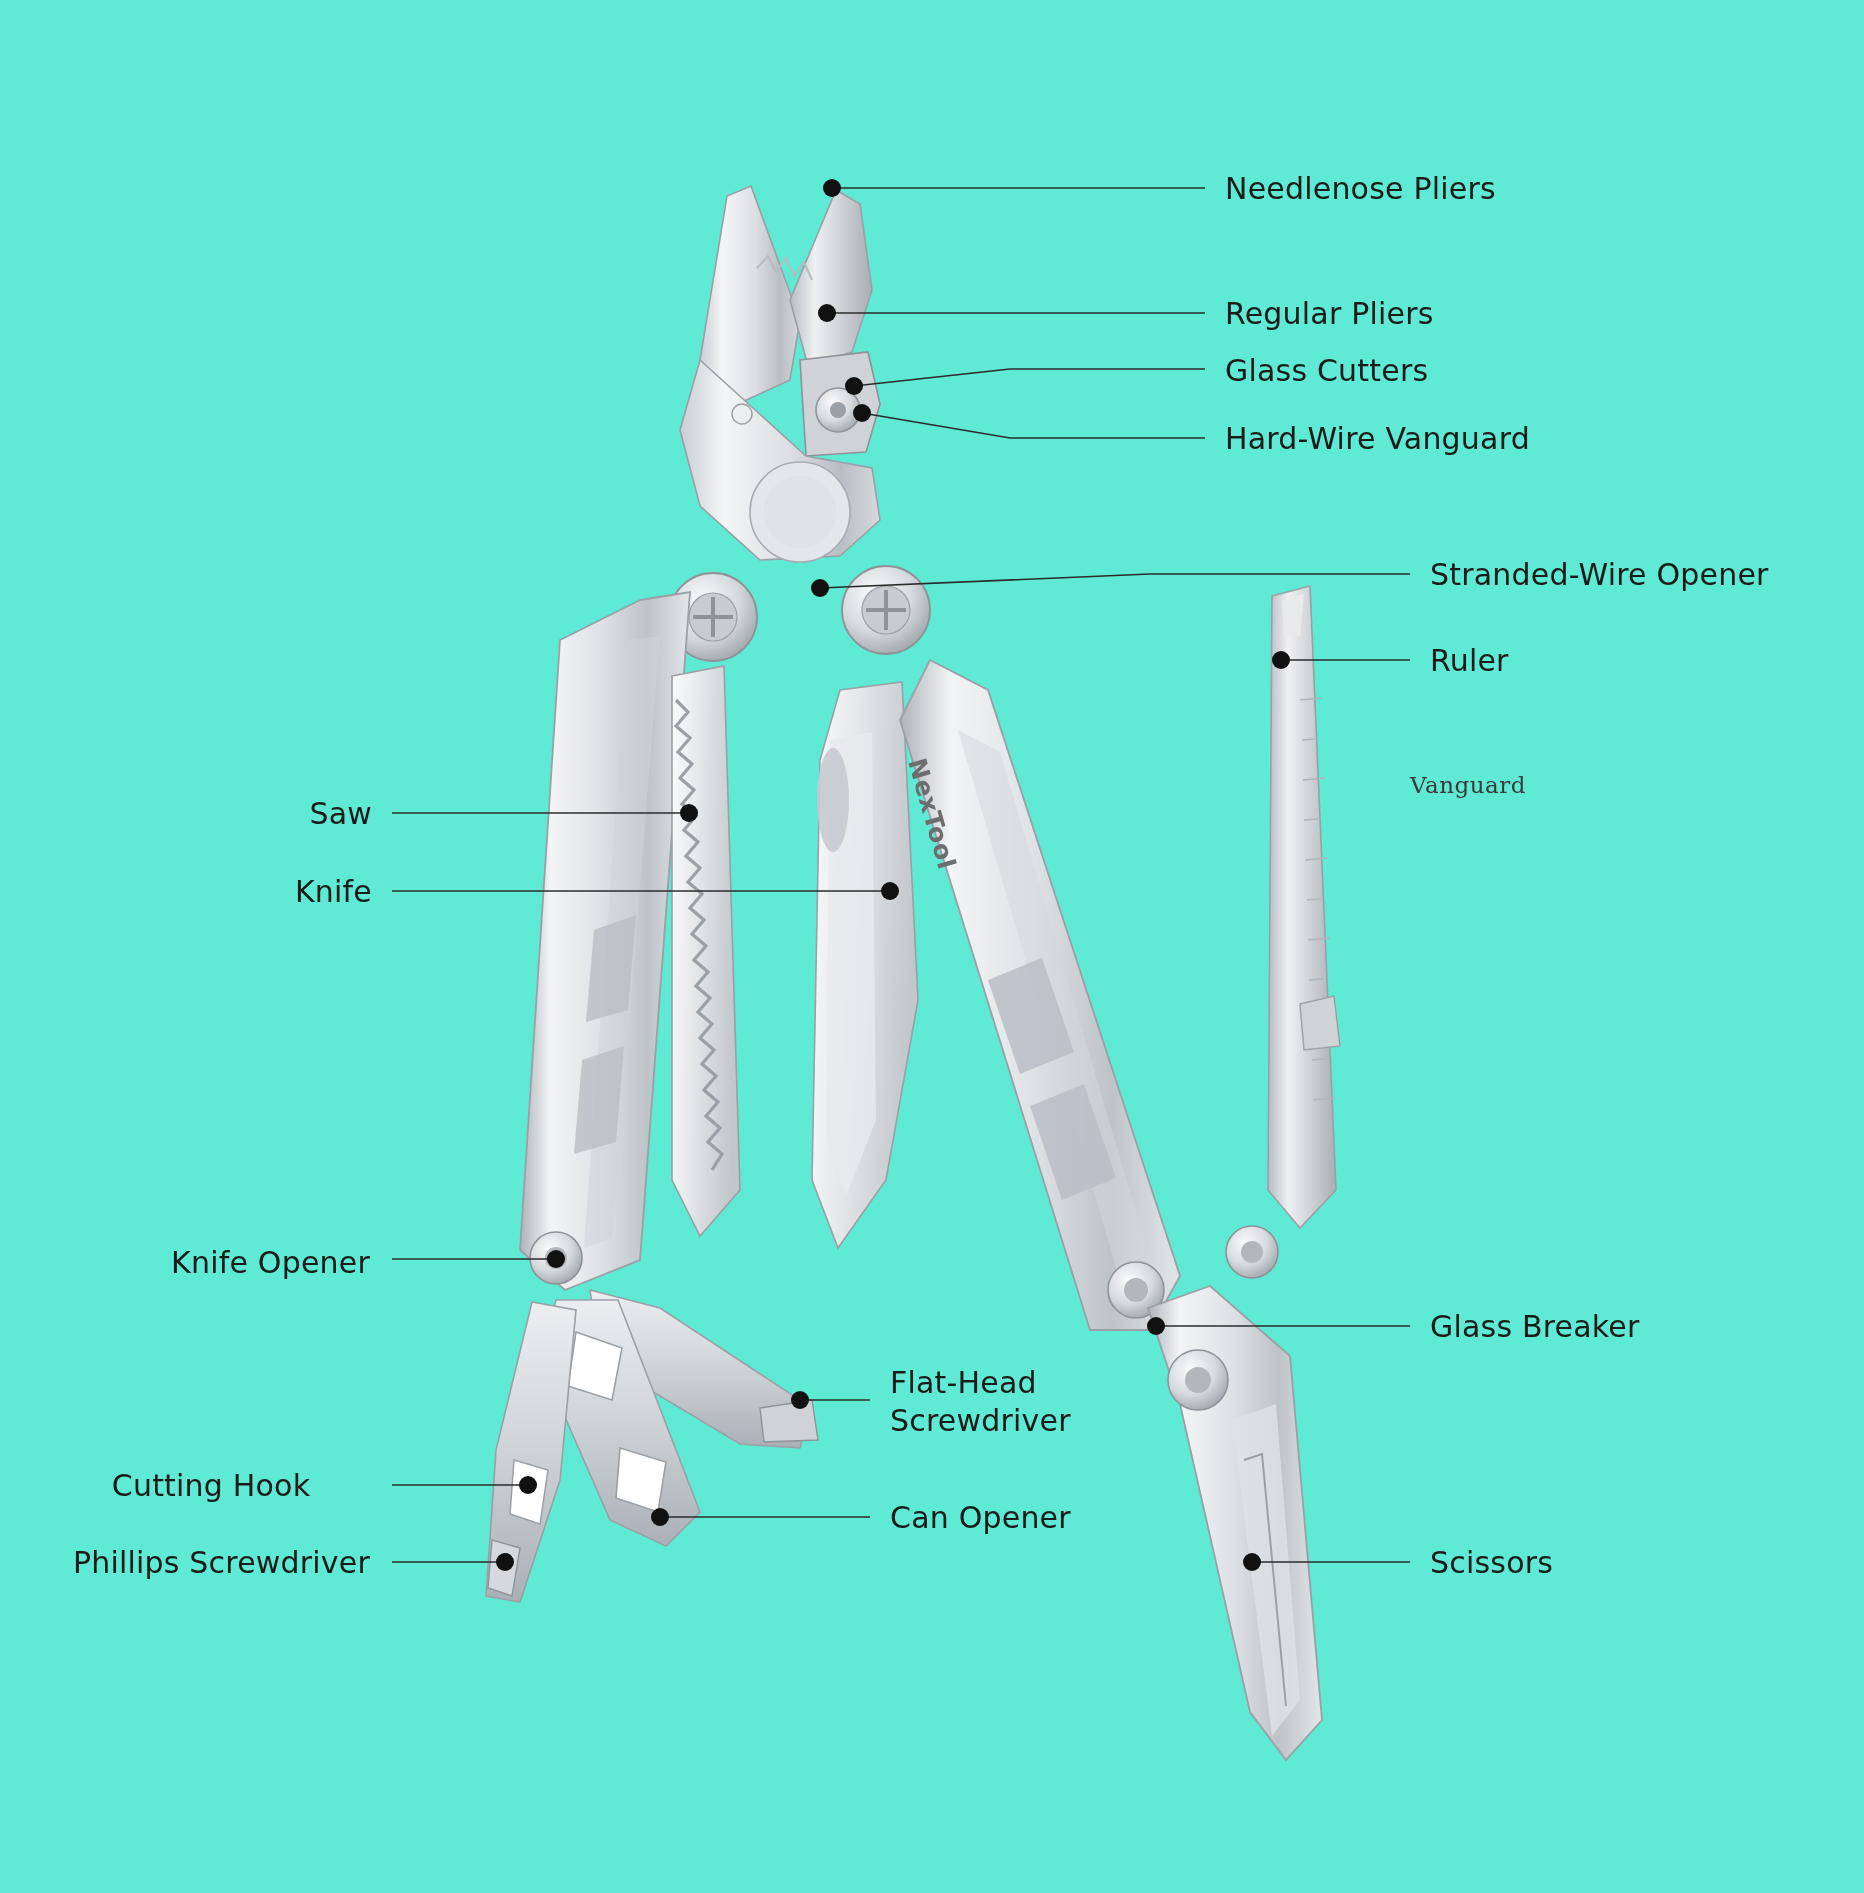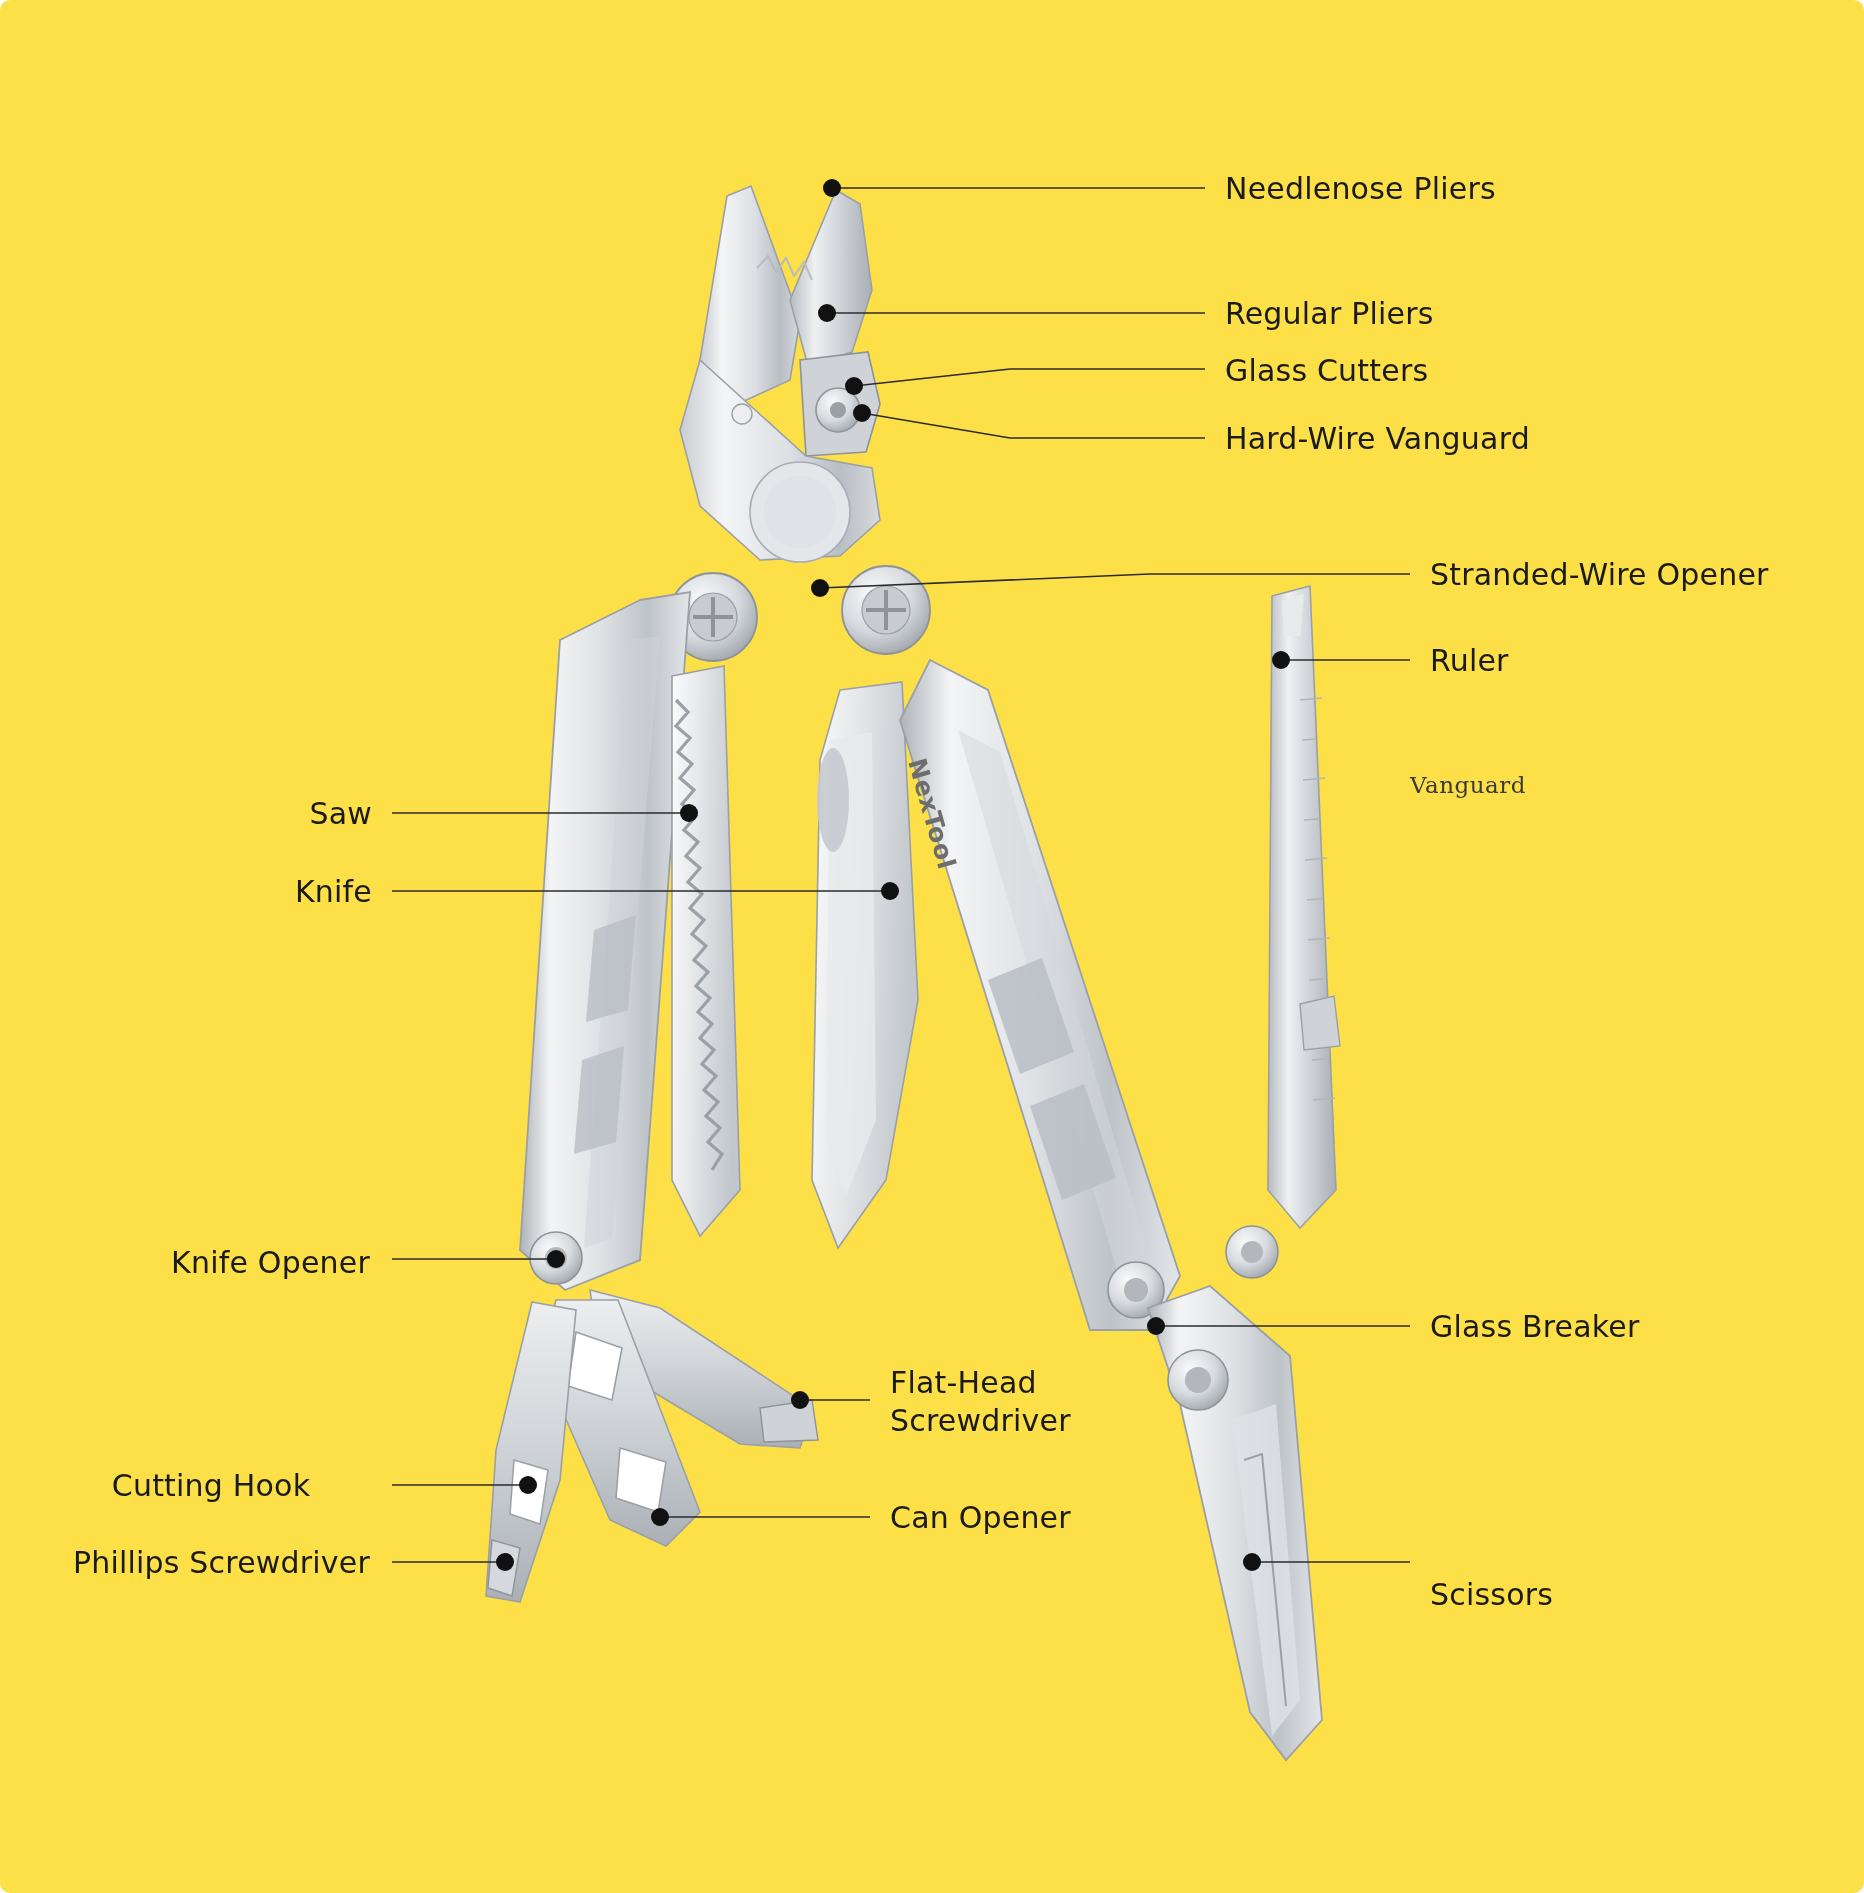--- a/index.html
+++ b/index.html
@@ -7,23 +7,22 @@
     padding: 0;
     background: #ffffff;
   }
   body {
     font-family: "DejaVu Sans", sans-serif;
   }
   #stage {
     position: relative;
     width: 1864px;
     height: 1893px;
-    background: #fde047;
+    background: #5eead4;
     overflow: hidden;
-    border-radius: 10px;
   }
   #diagram-svg {
     position: absolute;
     left: 0;
     top: 0;
     width: 1864px;
     height: 1893px;
   }
   .callout-label {
     position: absolute;
@@ -258,19 +257,19 @@
   <div class="callout-label right" style="left:1430px; top:1308px;">Glass Breaker</div>
   <div class="callout-label right" style="left:890px; top:1364px;">Flat-Head
 Screwdriver</div>
 
   <div class="callout-label left" style="left:52px; top:1467px; width:318px;text-align:center;">Cutting Hook</div>
 
   <div class="callout-label right" style="left:890px; top:1499px;">Can Opener</div>
 
   <div class="callout-label left" style="left:20px; top:1544px; width:350px;">Phillips Screwdriver</div>
 
-  <div class="callout-label right" style="left:1430px; top:1544px;margin-top:32px;">Scissors</div>
+  <div class="callout-label right" style="left:1430px; top:1544px;">Scissors</div>
 
   <div class="brand-mark" style="left:1410px; top:772px;">Vanguard</div>
 
   <div class="tool-logo" style="left:930px; top:755px;">NexTool</div>
 
 </div>
 
 </body></html>

